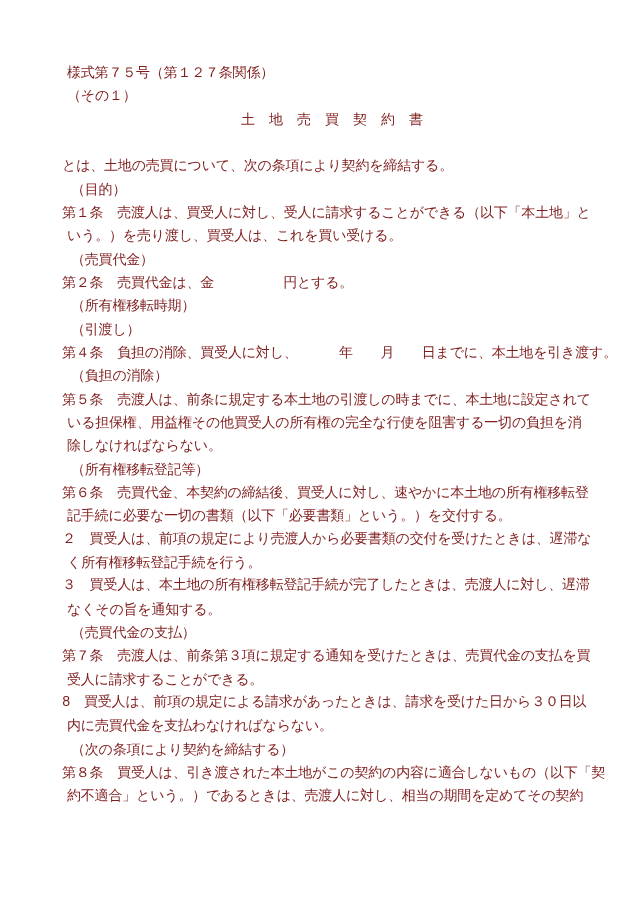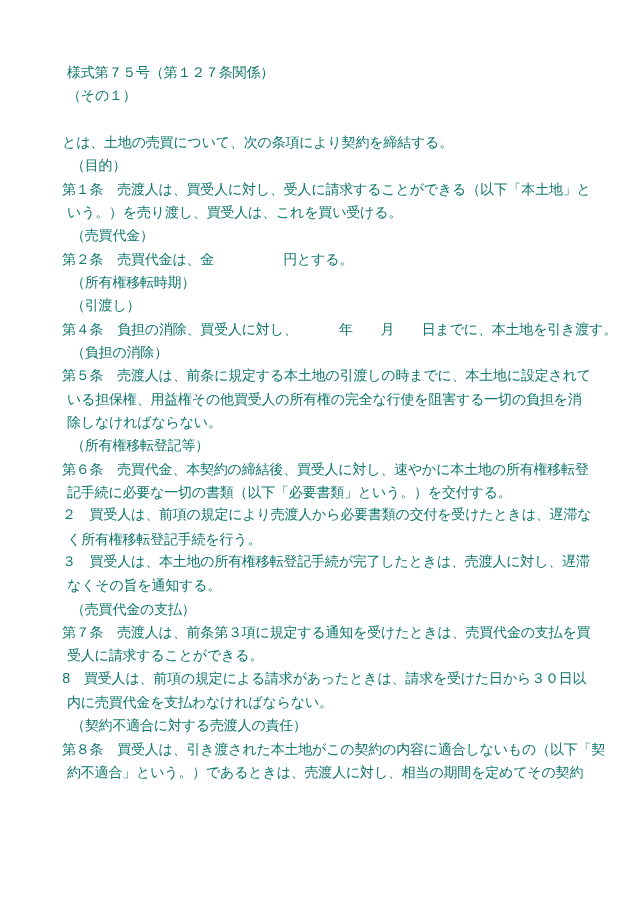--- a/index.html
+++ b/index.html
@@ -7,21 +7,21 @@
     padding: 0;
     background: #ffffff;
   }
   .page {
     position: relative;
     width: 630px;
     height: 903px;
     background: #ffffff;
     overflow: hidden;
     font-family: "Liberation Serif", "DejaVu Serif", serif;
-    color: #0f766e;
+    color: #7f1d1d;
   }
   .content {
     position: absolute;
     left: 62px;
     top: 61px;
     width: 540px;
   }
   .line {
     height: 23.33px;
     line-height: 23.33px;
@@ -40,20 +40,21 @@
   }
   .line[data-indent="blank"] { }
 </style>
 </head>
 <body>
 
 <div class="page">
   <div class="content">
     <div class="line" data-indent="head">様式第７５号（第１２７条関係）</div>
     <div class="line" data-indent="head">（その１）</div>
+    <div class="line" data-indent="title">土　地　売　買　契　約　書</div>
     <div class="line" data-indent="blank"></div>
     <div class="line" data-indent="body">とは、土地の売買について、次の条項により契約を締結する。</div>
     <div class="line" data-indent="caption">（目的）</div>
     <div class="line" data-indent="body">第１条　売渡人は、買受人に対し、受人に請求することができる（以下「本土地」と</div>
     <div class="line" data-indent="cont">いう。）を売り渡し、買受人は、これを買い受ける。</div>
     <div class="line" data-indent="caption">（売買代金）</div>
     <div class="line" data-indent="body">第２条　売買代金は、金　　　　　円とする。</div>
     <div class="line" data-indent="caption">（所有権移転時期）</div>
     <div class="line" data-indent="caption">（引渡し）</div>
     <div class="line" data-indent="body">第４条　負担の消除、買受人に対し、　　　年　　月　　日までに、本土地を引き渡す。</div>
@@ -66,17 +67,17 @@
     <div class="line" data-indent="cont">記手続に必要な一切の書類（以下「必要書類」という。）を交付する。</div>
     <div class="line" data-indent="item">２　買受人は、前項の規定により売渡人から必要書類の交付を受けたときは、遅滞な</div>
     <div class="line" data-indent="cont">く所有権移転登記手続を行う。</div>
     <div class="line" data-indent="item">３　買受人は、本土地の所有権移転登記手続が完了したときは、売渡人に対し、遅滞</div>
     <div class="line" data-indent="cont">なくその旨を通知する。</div>
     <div class="line" data-indent="caption">（売買代金の支払）</div>
     <div class="line" data-indent="body">第７条　売渡人は、前条第３項に規定する通知を受けたときは、売買代金の支払を買</div>
     <div class="line" data-indent="cont">受人に請求することができる。</div>
     <div class="line" data-indent="item">8　買受人は、前項の規定による請求があったときは、請求を受けた日から３０日以</div>
     <div class="line" data-indent="cont">内に売買代金を支払わなければならない。</div>
-    <div class="line" data-indent="caption">（契約不適合に対する売渡人の責任）</div>
+    <div class="line" data-indent="caption">（次の条項により契約を締結する）</div>
     <div class="line" data-indent="body">第８条　買受人は、引き渡された本土地がこの契約の内容に適合しないもの（以下「契</div>
     <div class="line" data-indent="cont">約不適合」という。）であるときは、売渡人に対し、相当の期間を定めてその契約</div>
   </div>
 </div>
 
 </body></html>

